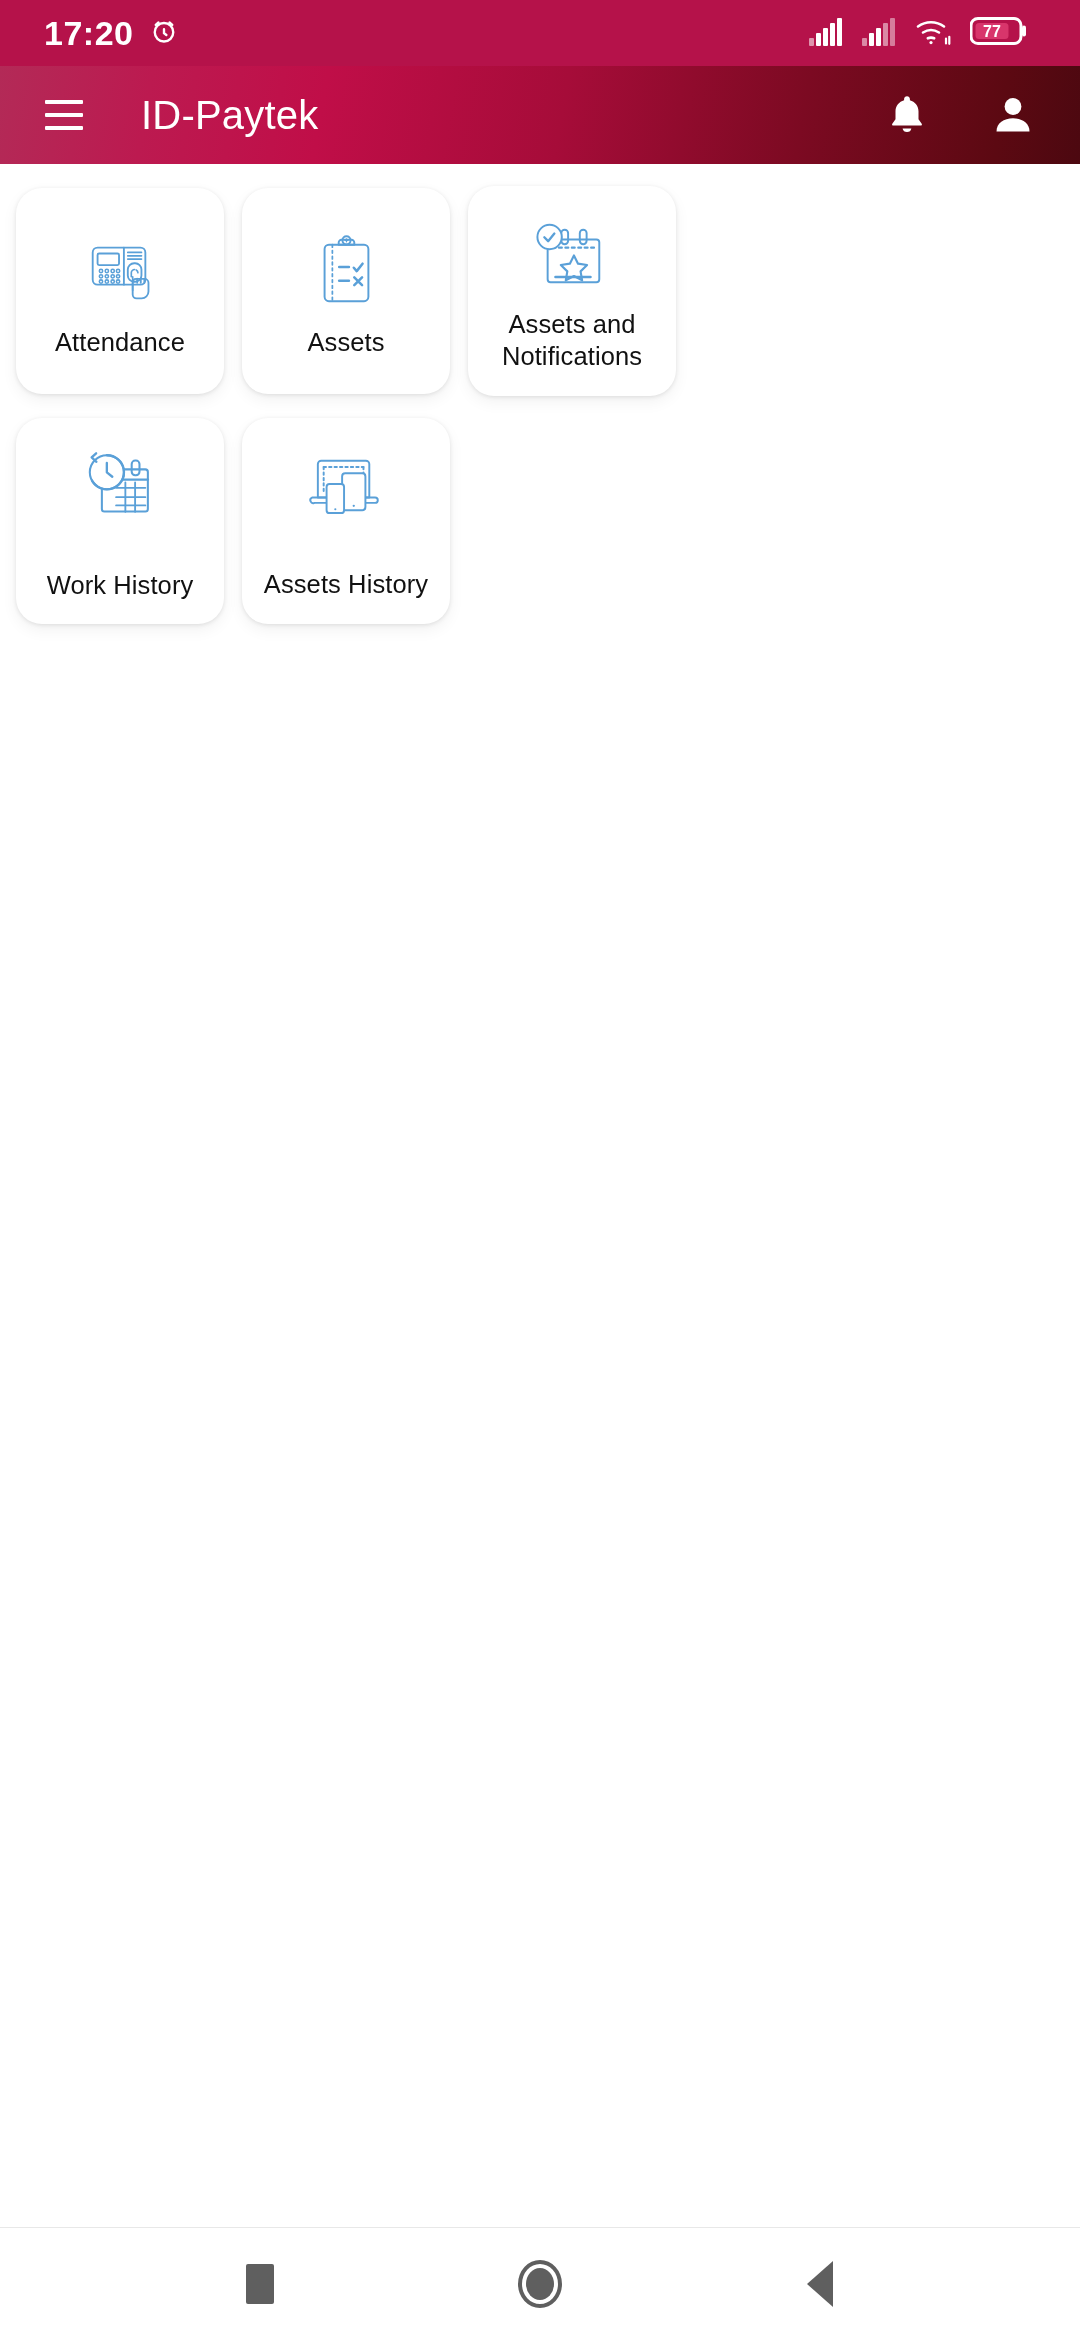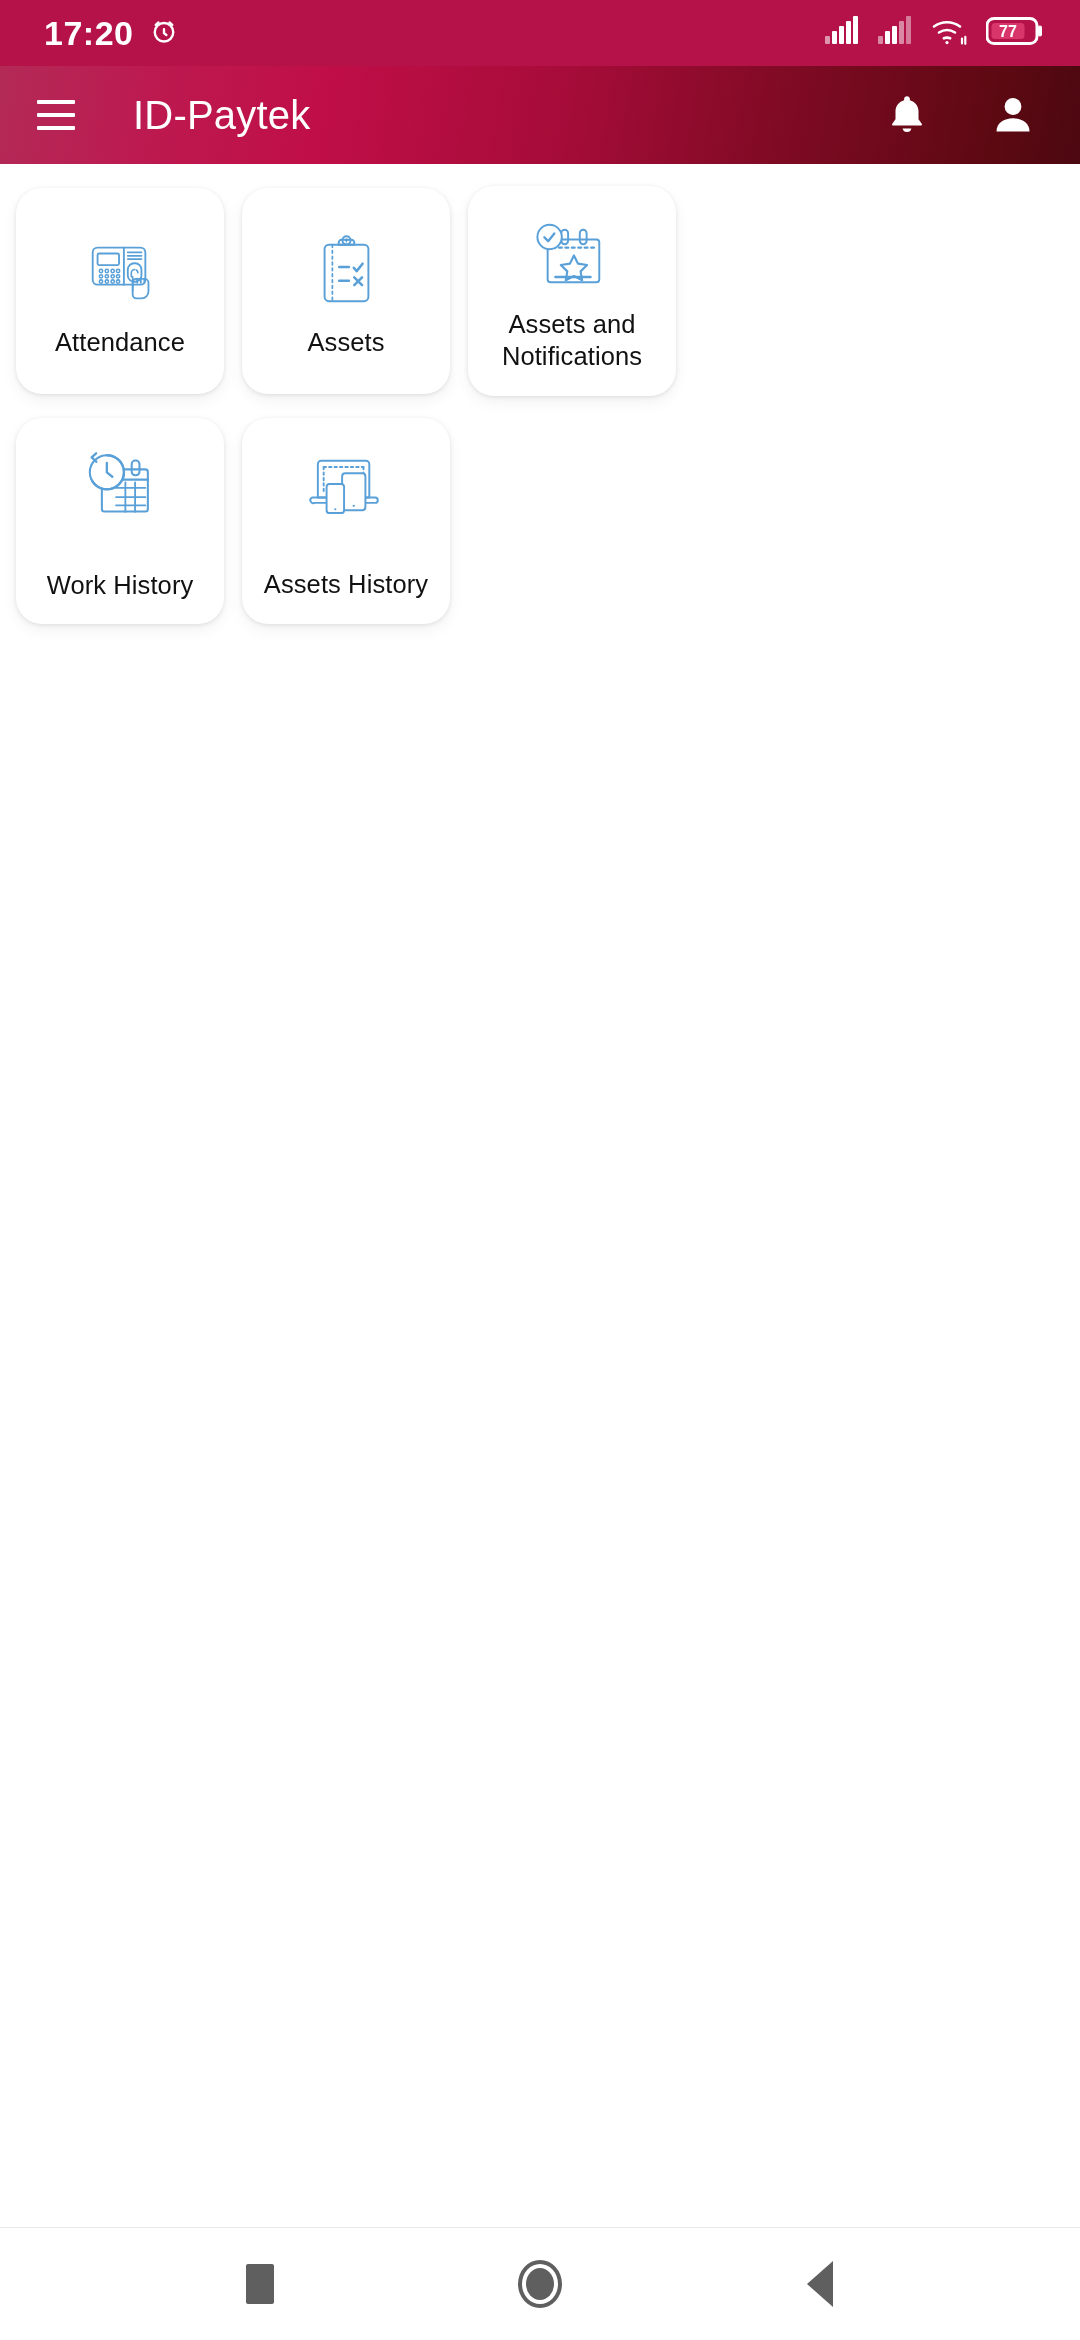--- a/index.html
+++ b/index.html
@@ -16,54 +16,54 @@
     position: relative;
   }
 
   
   .status-bar {
     height: 66px;
     background: #B5124A;
     display: flex;
     align-items: center;
     justify-content: space-between;
-    padding: 0 34px 0 44px;
+    padding: 0 50px 0 44px;
   }
   .status-left {
     display: flex;
     align-items: center;
     gap: 16px;
   }
   .status-clock {
     color: #ffffff;
     font-size: 34px;
     font-weight: bold;
     letter-spacing: 0.5px;
     line-height: 1;
   }
   .status-right {
     display: flex;
-    align-items: flex-start;
+    align-items: flex-end;
     gap: 19px;
   }
 
   
   .app-bar {
     height: 98px;
     background: linear-gradient(100deg,
         #B32A57 0%,
         #BC1A50 14%,
         #C00E48 30%,
         #A60C39 52%,
         #7C0A22 74%,
         #5C0912 92%,
         #4C0810 100%);
     display: flex;
     align-items: center;
-    padding: 0 38px 0 26px;
+    padding: 0 38px 0 34px;
     text-align: right;
   }
   .hamburger {
     width: 60px;
     height: 60px;
     display: flex;
     flex-direction: column;
     justify-content: center;
     align-items: center;
     gap: 9px;

